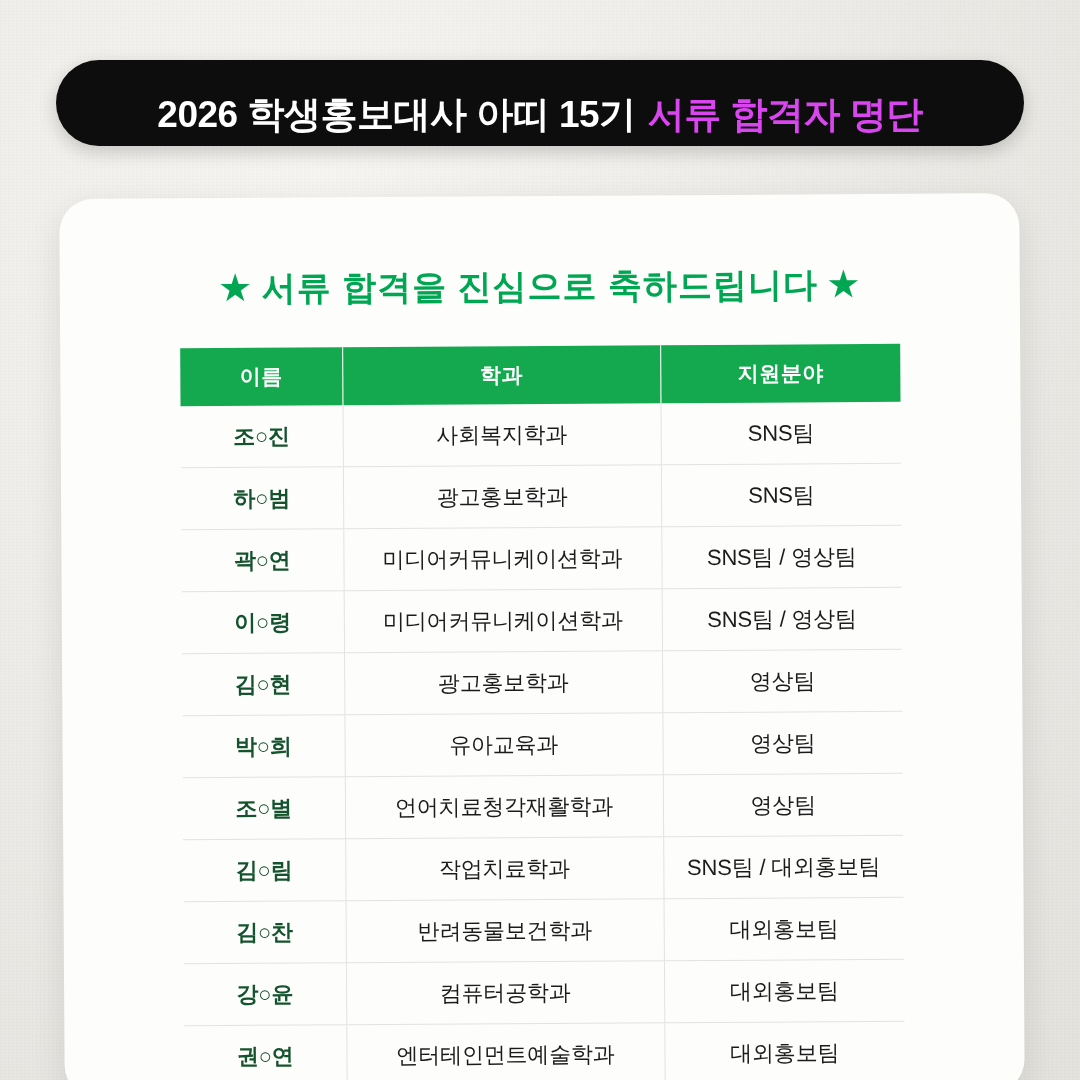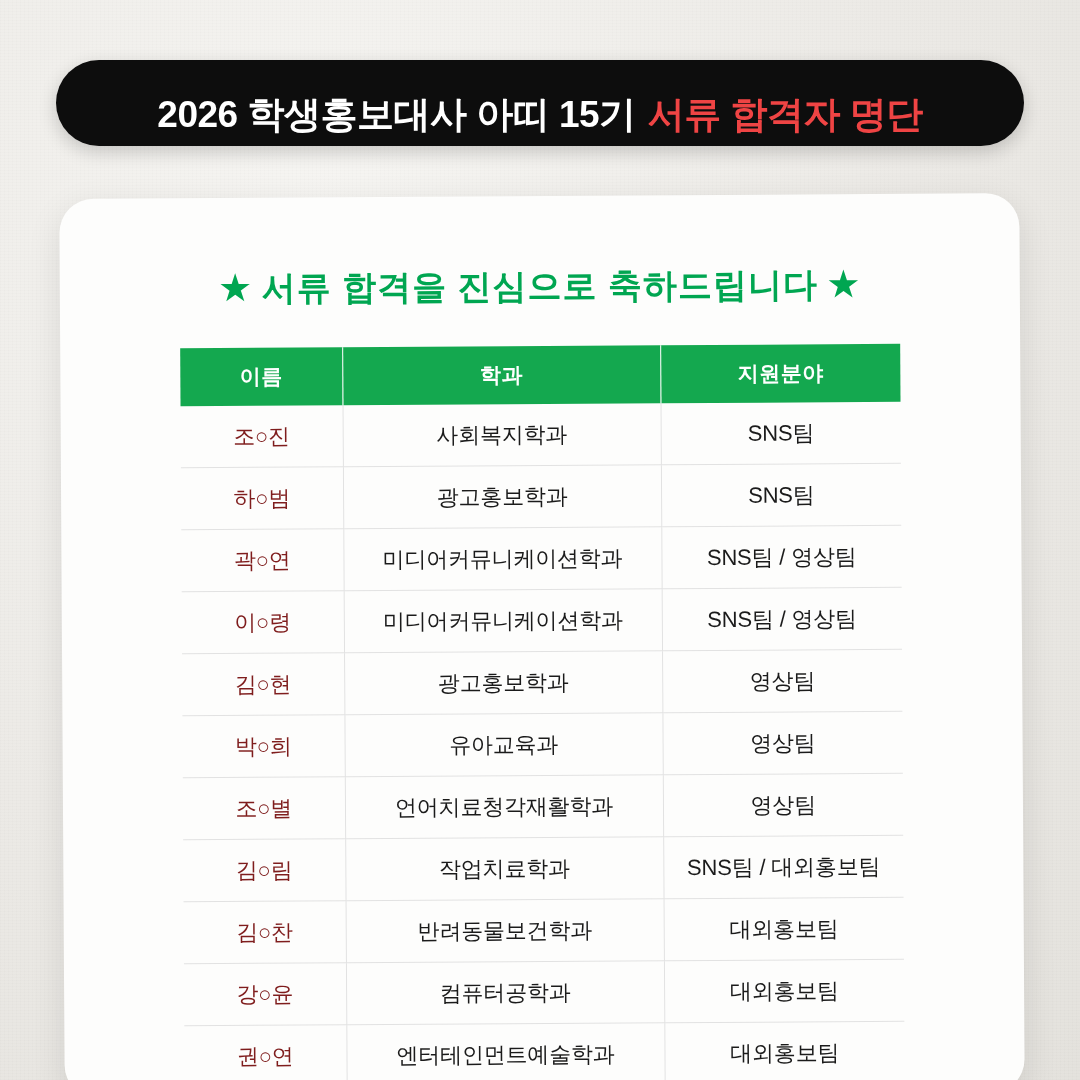--- a/index.html
+++ b/index.html
@@ -55,21 +55,21 @@
     font-size: 37px;
     font-weight: 700;
     letter-spacing: -0.5px;
     color: #ffffff;
     white-space: nowrap;
     display: flex;
     gap: 12px;
     align-items: flex-end;
   }
   .header-title .hl {
-    color: #ef4444;
+    color: #d946ef;
     font-weight: 700;
     margin-top: 23px;
   }
 
   
   .card {
     position: absolute;
     left: 62px;
     top: 196px;
     width: 960px;
@@ -130,22 +130,22 @@
     text-align: center;
     font-size: 22px;
     color: #1b1b1b;
     border-bottom: 1px solid #e2e2e2;
     border-right: 1px solid #e2e2e2;
     letter-spacing: -0.2px;
     white-space: nowrap;
   }
   table.list tbody td:last-child { border-right: none; }
   table.list tbody td.name {
-    color: #7f1d1d;
-    font-weight: 400;
+    color: #14532d;
+    font-weight: 700;
   }
   table.list tbody tr:last-child td { border-bottom: 1px solid #e2e2e2; }
 </style>
 </head>
 <body>
 
 <div class="page-bg"></div>
 
 <div class="wrap">
 

